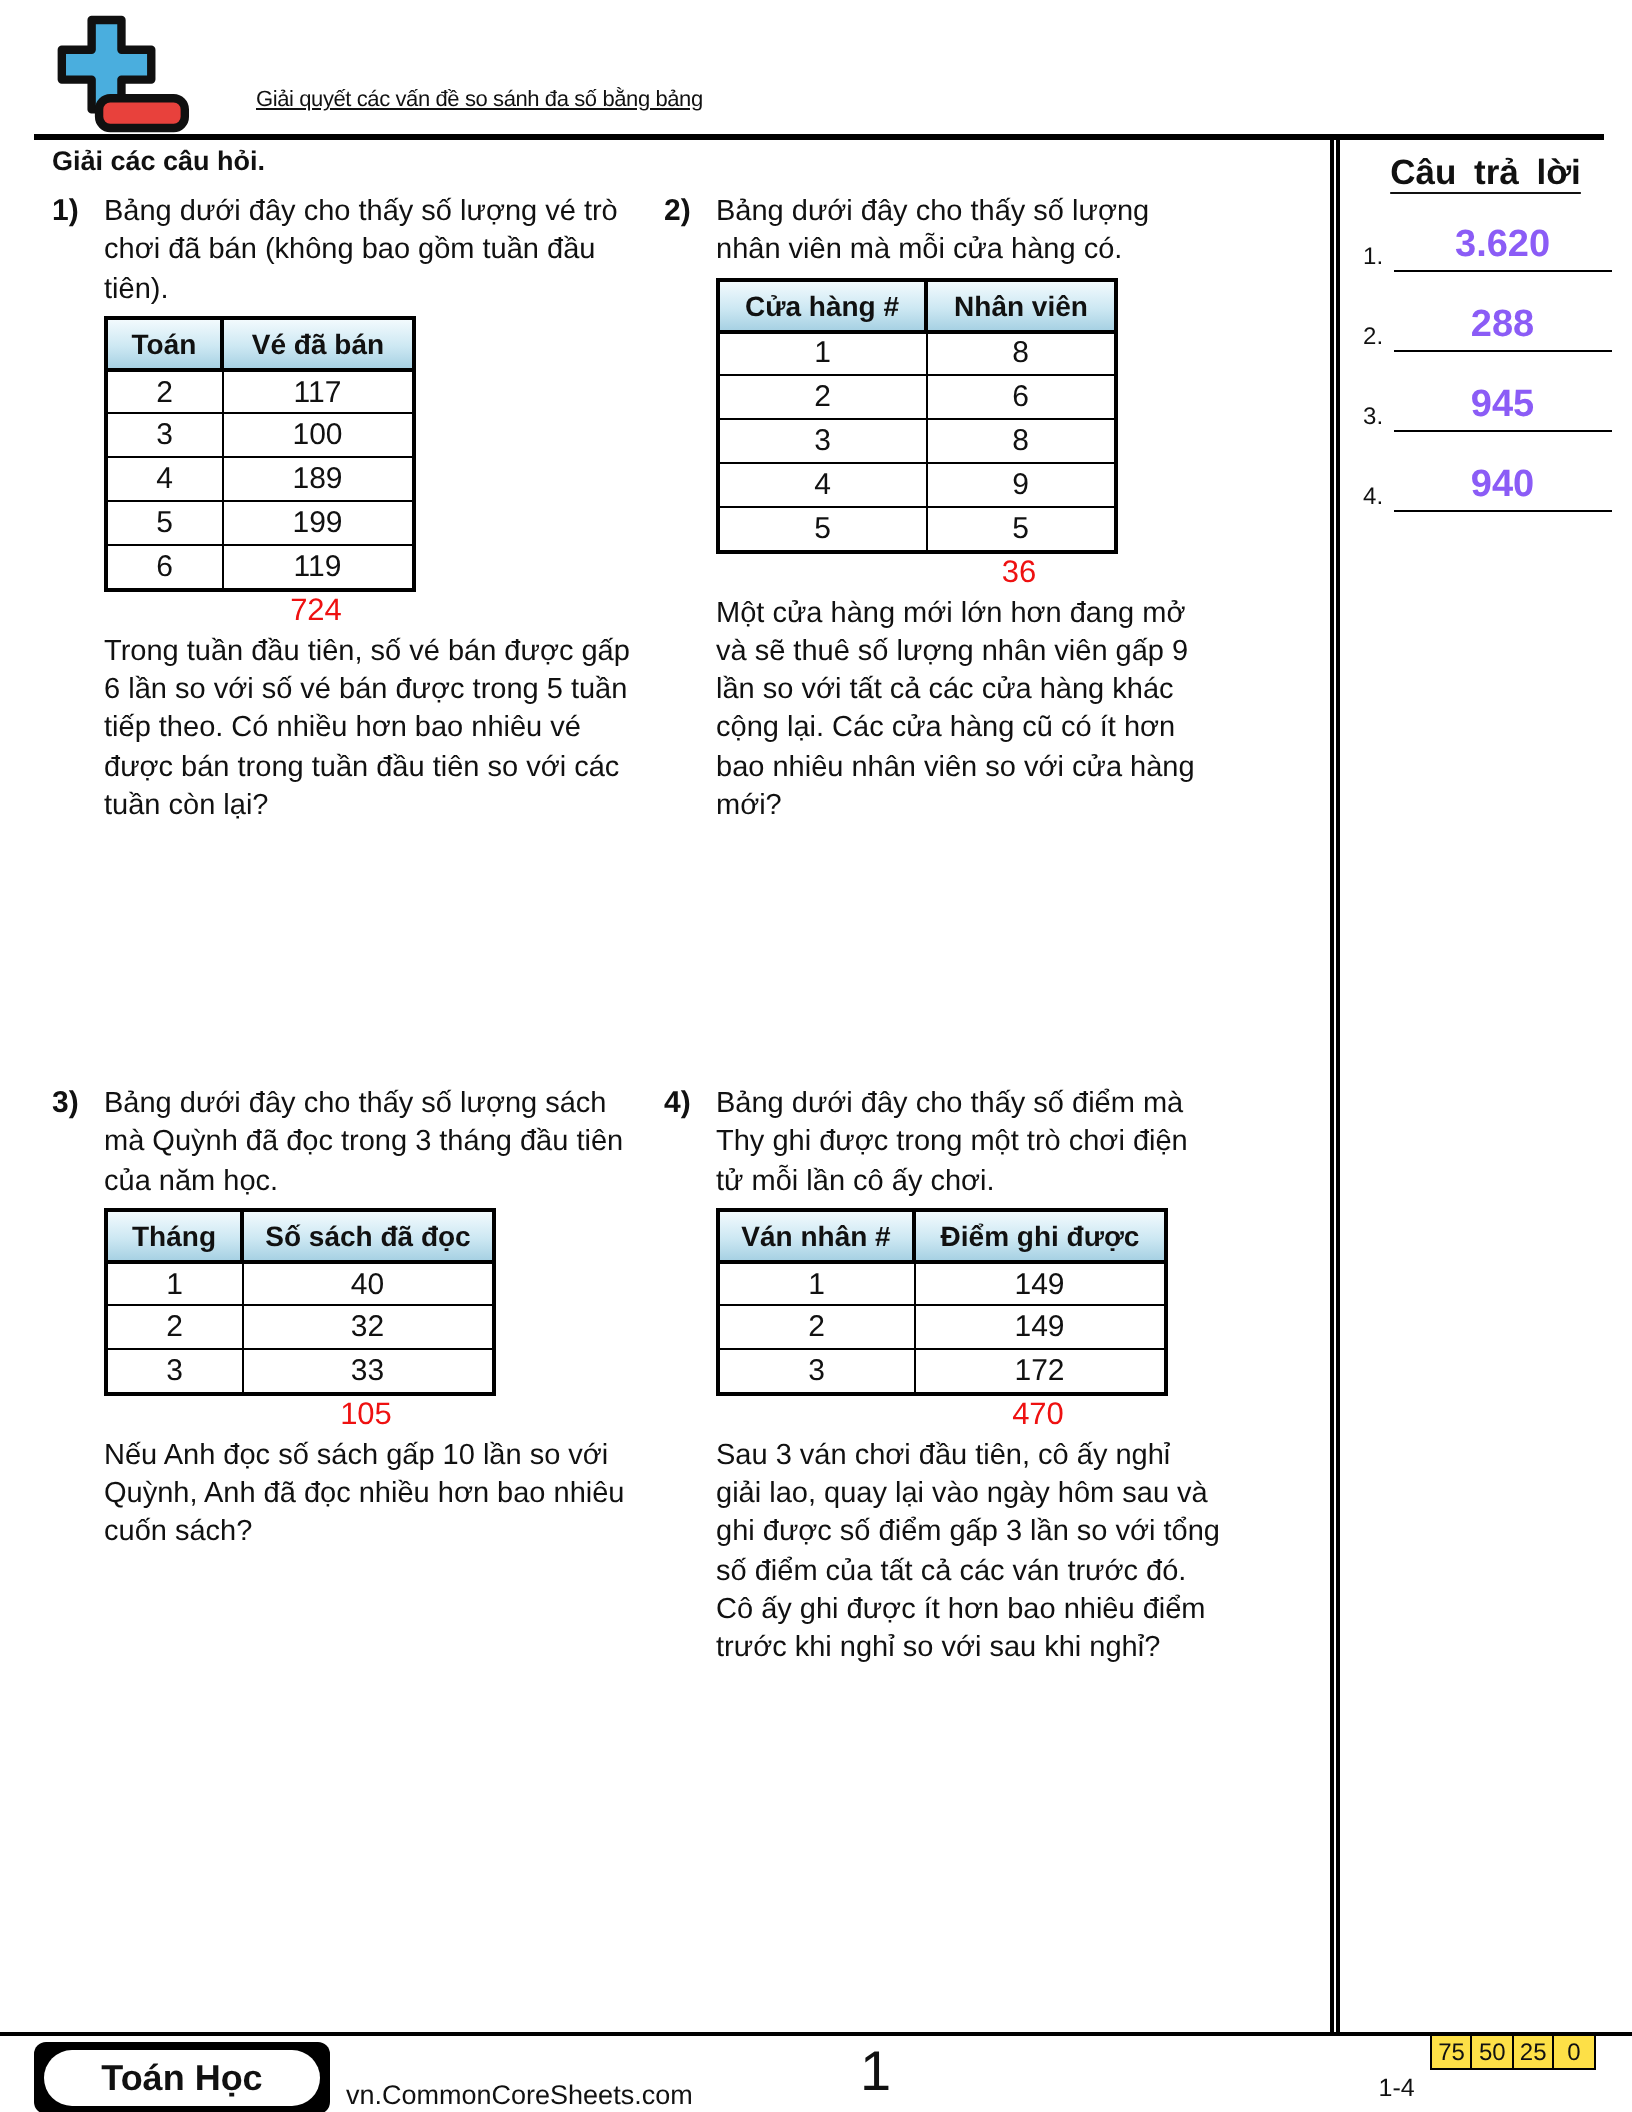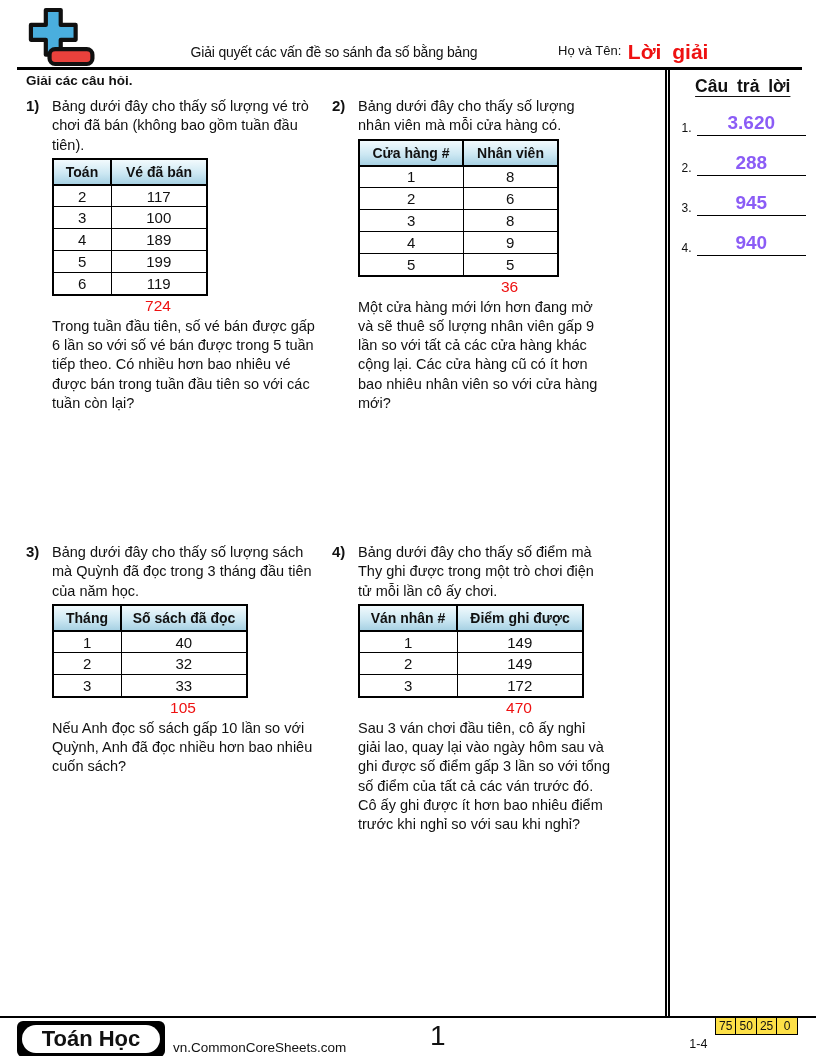--- a/index.html
+++ b/index.html
@@ -4,22 +4,22 @@
 <style>
   * { margin:0; padding:0; box-sizing:border-box; }
   html,body { background:#fff; }
   body { font-family:"Liberation Sans","DejaVu Sans",sans-serif; color:#111; }
   .page { position:relative; width:816px; height:1056px; background:#fff; overflow:hidden; }
 
   
   .hdr { position:relative; height:70px; }
   .hdr-rule { position:absolute; left:17px; right:14px; bottom:0; border-bottom:3px solid #000; }
   .logo { position:absolute; left:16px; top:5px; }
-  .hdr-title { position:absolute; left:128px; top:44px; width:412px; text-align:center;
-               font-size:14px; letter-spacing:-0.2px; white-space:nowrap; }
+  .hdr-title { position:absolute; left:128px; top:44px; width:412px; 
+               font-size:11px; letter-spacing:-0.2px; white-space:nowrap;text-decoration:underline; }
   .hdr-name { position:absolute; left:558px; top:40px; white-space:nowrap; }
   .name-label { font-size:13px; vertical-align:4px; }
   .name-value { font-size:21px; font-weight:bold; color:#ee1111; word-spacing:5px; margin-left:2px; }
 
   
   .content { display:flex; height:946px;gap:48px; }
   .main { width:655px; padding-left:26px; padding-top:3px; }
   .instruction { font-size:13.5px; font-weight:bold; height:24px; }
 
   .grid { display:grid; grid-template-columns:306px 1fr; grid-template-rows:446px auto; }
@@ -49,44 +49,40 @@
   .answer-item + .answer-item { margin-top:17px; }
   .answer-num { font-size:12px; margin-right:5px; padding-bottom:1px; }
   .answer-line { flex:1; border-bottom:1.6px solid #000; text-align:center; padding-bottom:1px; }
   .answer-val { color:#8b5cf6; font-size:19px; font-weight:bold; line-height:1.1; }
 
   
   .footer { position:relative; height:61px; border-top:2.5px solid #000; }
   .badge { position:absolute; left:17px; top:3px; width:148px; height:36px; background:#000; border-radius:6px; }
   .badge-inner { position:absolute; left:5px; right:5px; top:4px; bottom:4px; background:#fff;
                  border-radius:15px; display:flex; align-items:center; justify-content:center;
-                 font-size:22px; font-weight:bold; }
+                 font-size:18px; font-weight:bold; }
   .site { position:absolute; left:173px; top:22px; font-size:13.5px; }
   .pageno { position:absolute; left:430px; top:2px; font-size:28px; font-weight:400; }
   .scorebar { position:absolute; right:18px; top:-1px; display:flex; align-items:flex-start; }
   .range { font-size:12.5px; margin-right:9px; margin-top:20px; }
   .sbox { width:22px; height:18px; border:1.6px solid #000; margin-left:-1.6px; background:#fde047;
           display:flex; align-items:center; justify-content:center; font-size:12px; }
   .sbox:first-of-type { margin-left:0; }
 </style>
 </head>
 <body>
 
 <div class="page">
 
   <div class="hdr">
     <svg class="logo" width="82" height="64" viewBox="0 0 88 68">
       <path d="M32 5 h16 v16 h16 v16 h-16 v16 h-16 v-16 h-16 v-16 h16 z" fill="#4aaede" stroke="#101010" stroke-width="4.5" stroke-linejoin="round"></path>
       <rect x="36" y="47" width="46" height="16" rx="6" fill="#e8413c" stroke="#101010" stroke-width="4.5"></rect>
     </svg>
     <div class="hdr-title">Giải quyết các vấn đề so sánh đa số bằng bảng</div>
-    <div class="hdr-name">
-      <span class="name-label">Họ và Tên:</span>
-      <span class="name-value">Lời giải</span>
-    </div>
     <div class="hdr-rule"></div>
   </div>
 
   <div class="content">
     <div class="main">
       <div class="instruction">Giải các câu hỏi.</div>
 
       <div class="grid">
 
         <section class="problem p1">

